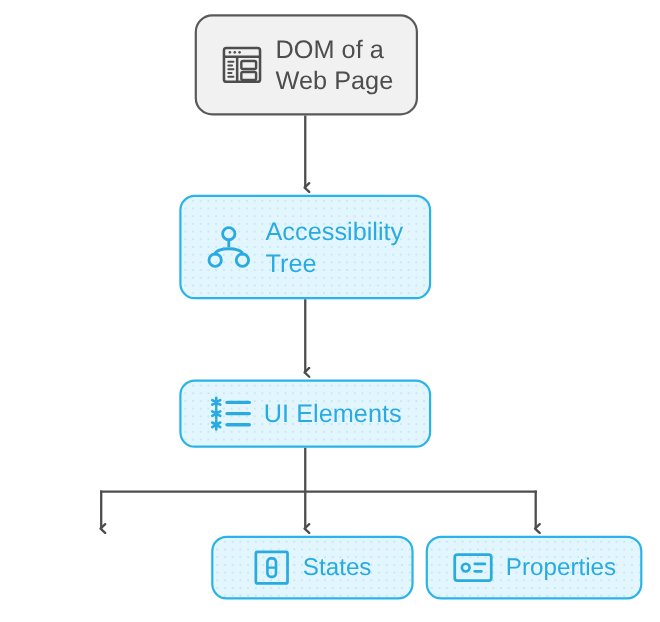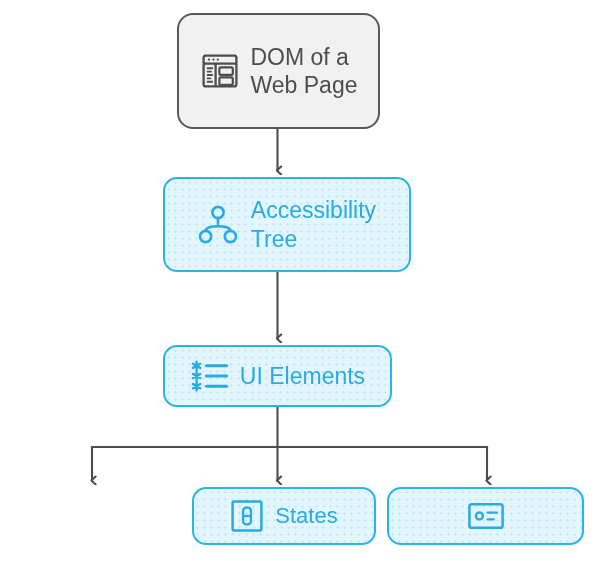--- a/index.html
+++ b/index.html
@@ -46,21 +46,21 @@
     flex: 0 0 auto;
     white-space: pre-line;
     line-height: 1.22;
   }
 
   
   .node.root {
     left: 177px;
     top: 13px;
     width: 203px;
-    height: 116px;
+    height: 92px;
     background: #f1f1f1;
     border: 2px solid #595959;
     border-radius: 16px;
     gap: 11px;
     padding: 0 8px;
   }
   .node.root .label {
     color: #4d4d4d;
     font-size: 23px;
     text-align: left;
@@ -75,21 +75,21 @@
     border: 2.4px solid #2ab3e8;
     color: #29abe2;
   }
   .node.cyan .label {
     color: #29abe2;
   }
 
   .node.acc {
     left: 163px;
     top: 177px;
-    width: 248px;
+    width: 229px;
     height: 95px;
     gap: 13px;
     padding: 0 8px;
   }
   .node.acc .label {
     font-size: 23px;
     text-align: left;
   }
 
   .node.uiel {
@@ -226,15 +226,16 @@
     <span class="icon">
       <svg width="38" height="30" viewBox="0 0 38 30">
         <rect x="2.4" y="3.2" width="33.2" height="23.6" rx="2.4" fill="none" stroke="#29abe2" stroke-width="2.5"></rect>
         <circle cx="12.4" cy="15" r="3.5" fill="none" stroke="#29abe2" stroke-width="2.4"></circle>
         <g stroke="#29abe2" stroke-width="2.4" stroke-linecap="round">
           <path d="M20.6,11.6 L29.8,11.6"></path>
           <path d="M20.6,18.4 L26.6,18.4"></path>
         </g>
       </svg>
     </span>
+    <span class="label">Properties</span>
   </div>
 
 </div>
 
 </body></html>

